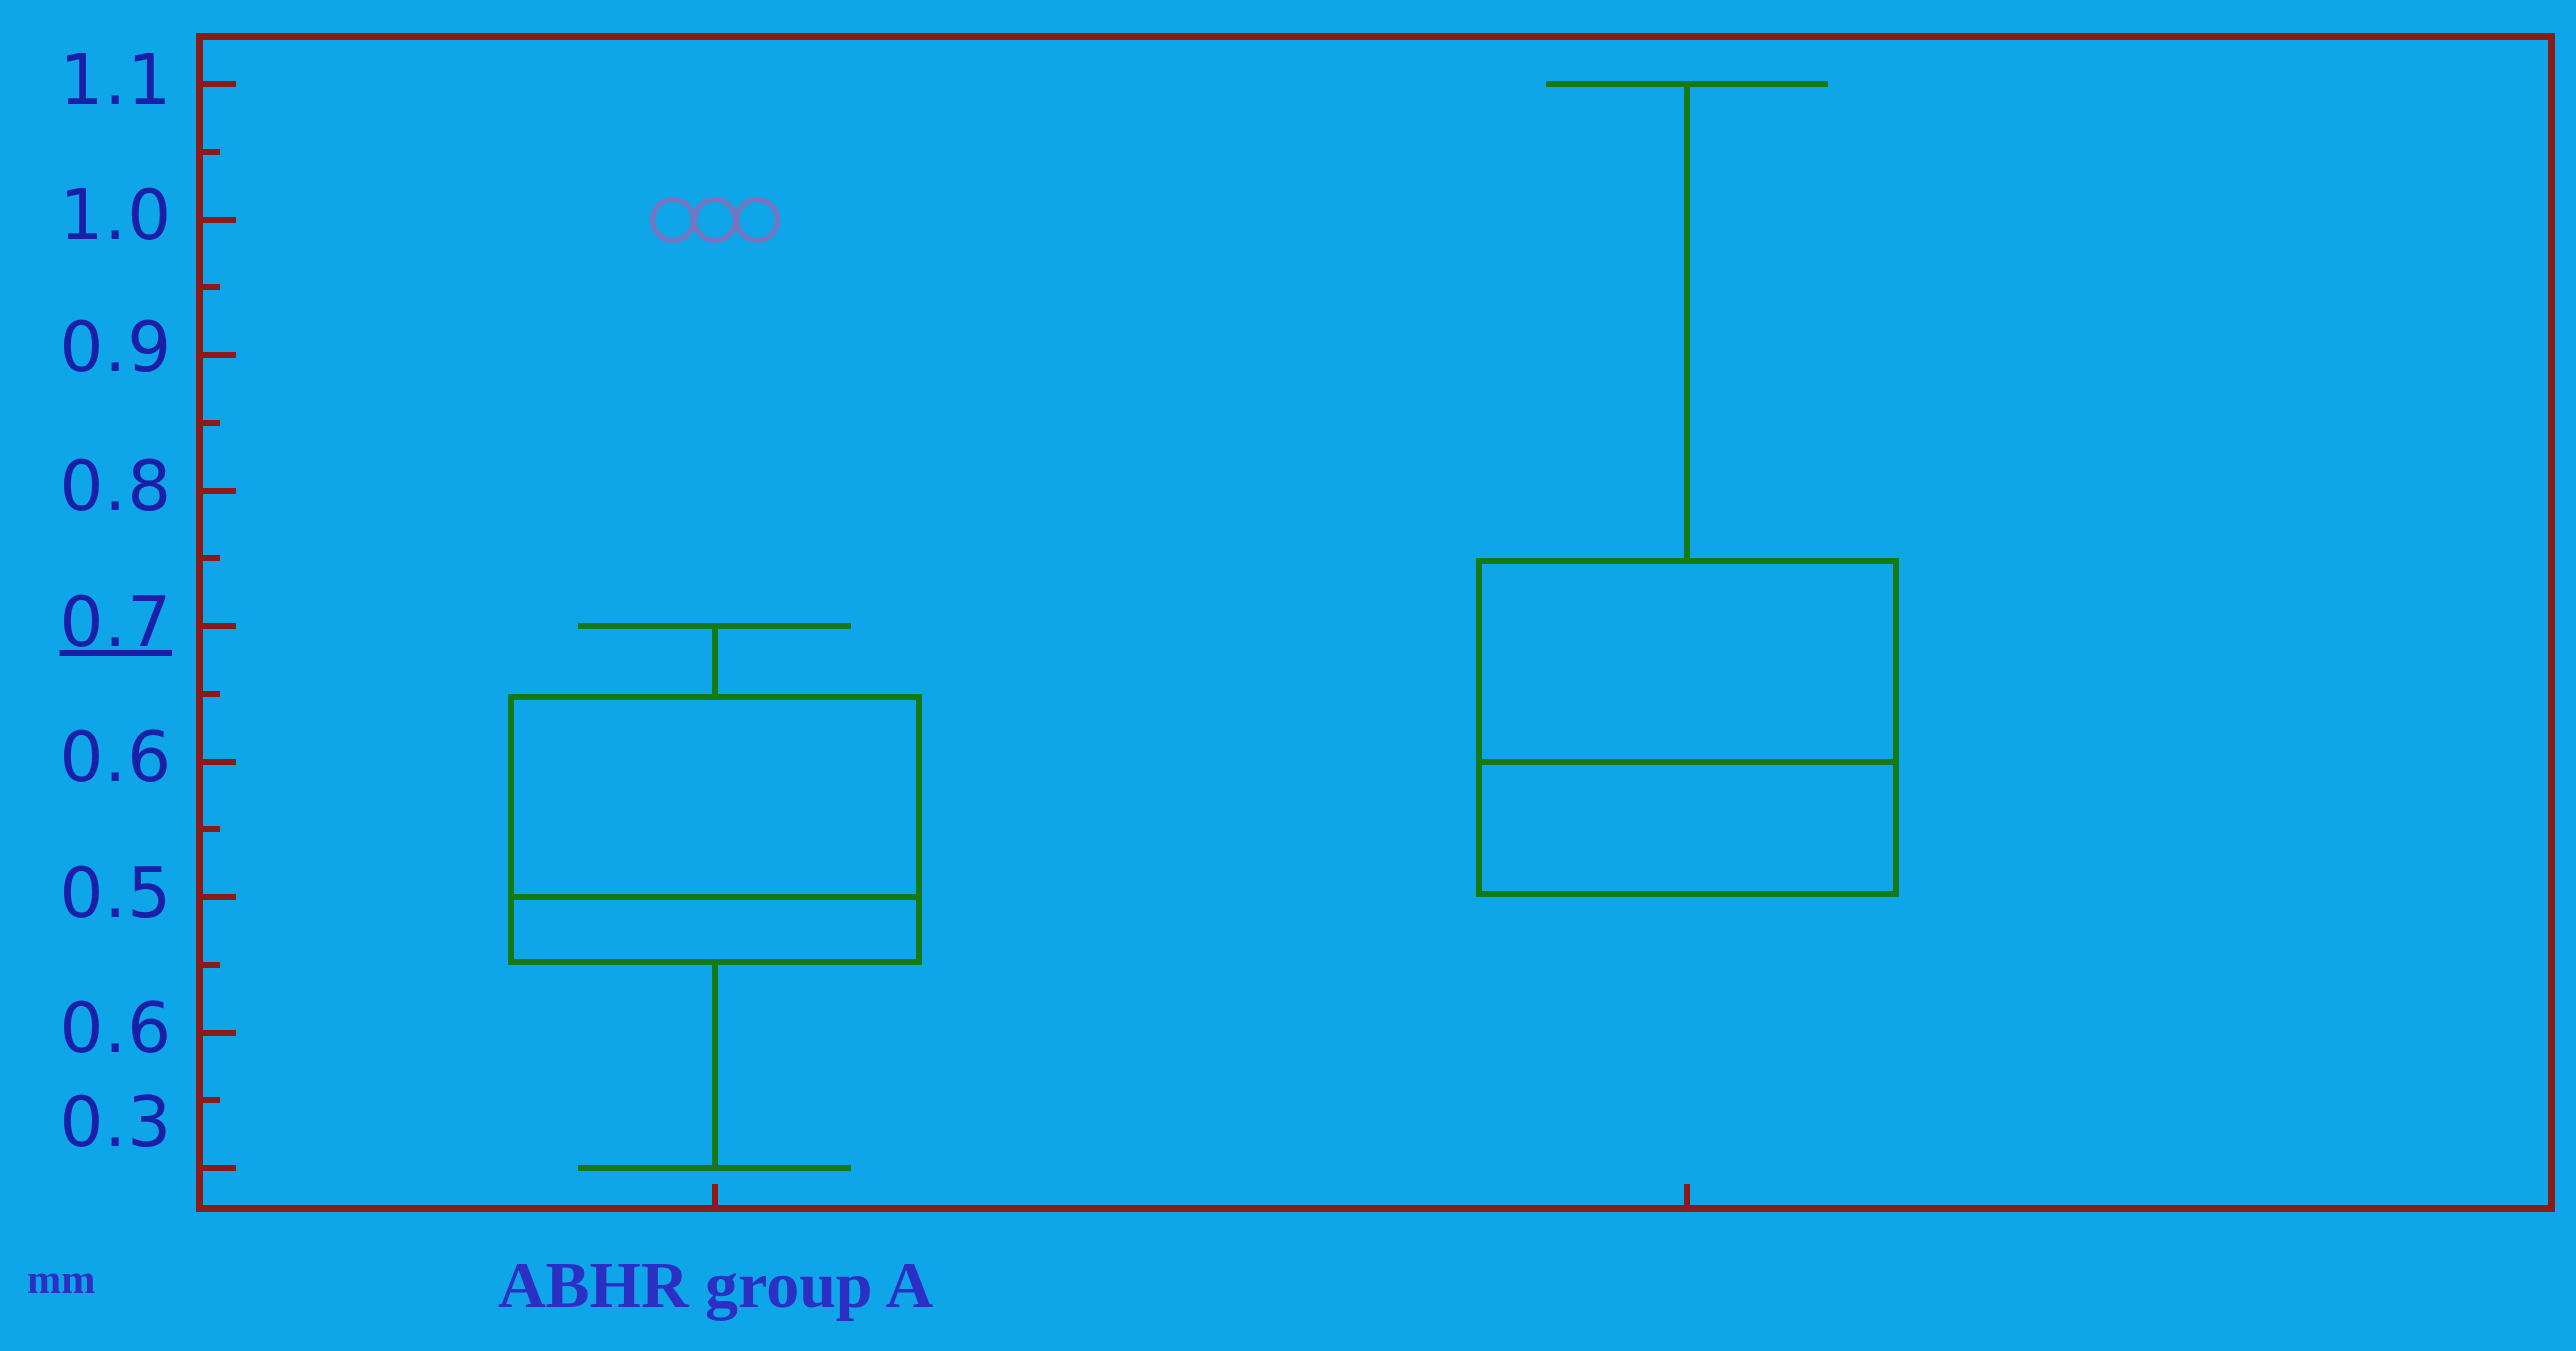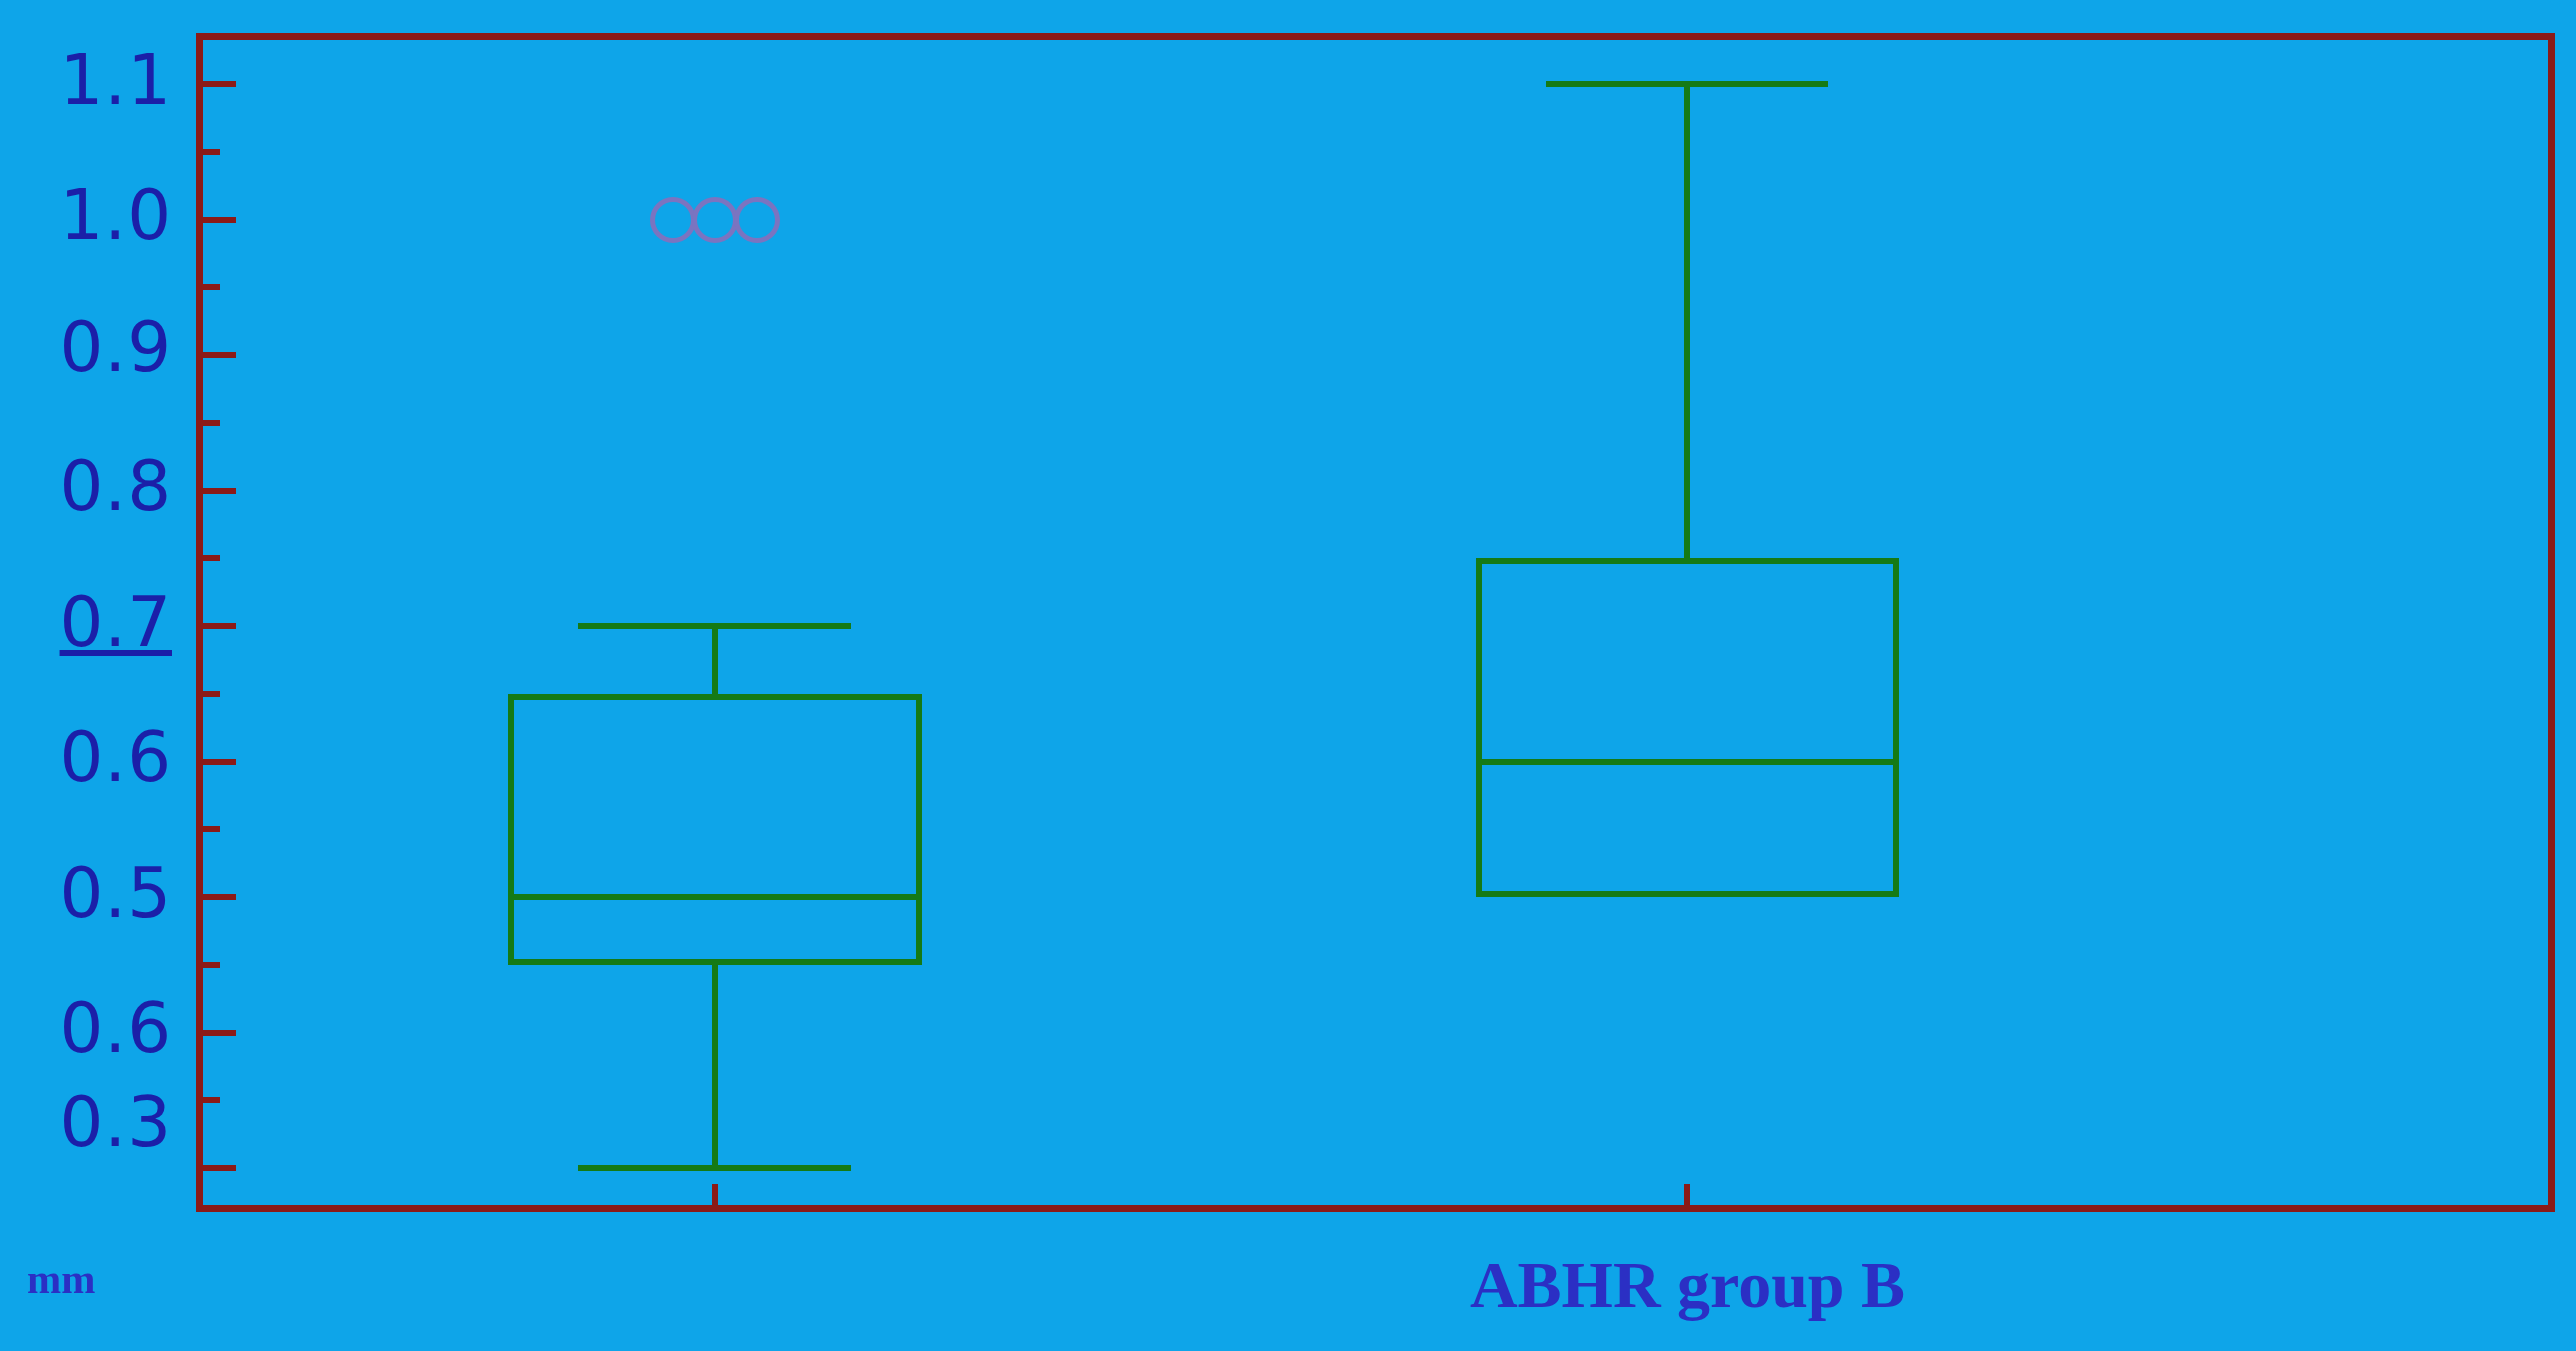--- a/index.html
+++ b/index.html
@@ -152,16 +152,16 @@
     </div>
 
   <div id="outliers">
       <div class="outlier" style="left: 650px; top: 197px; width: 46px; height: 46px; border-color: rgb(123, 116, 192);"></div>
       <div class="outlier" style="left: 692px; top: 197px; width: 46px; height: 46px; border-color: rgb(123, 116, 192);"></div>
       <div class="outlier" style="left: 734px; top: 197px; width: 46px; height: 46px; border-color: rgb(123, 116, 192);"></div>
     </div>
 
   <div id="unit-label" style="left: 27px; top: 1259px; color: rgb(43, 47, 196);">mm</div>
 
-  <div class="cat-label" id="cat-b" style="left: 1323px; width: 729px; top: 1252px; color: rgb(43, 47, 196);">ABHR group B</div>
+  <div class="cat-label" id="cat-a" style="left: 351px; width: 729px; top: 1252px; color: rgb(43, 47, 196);">ABHR group A</div>
 
 </div>
 
 
 </body></html>

